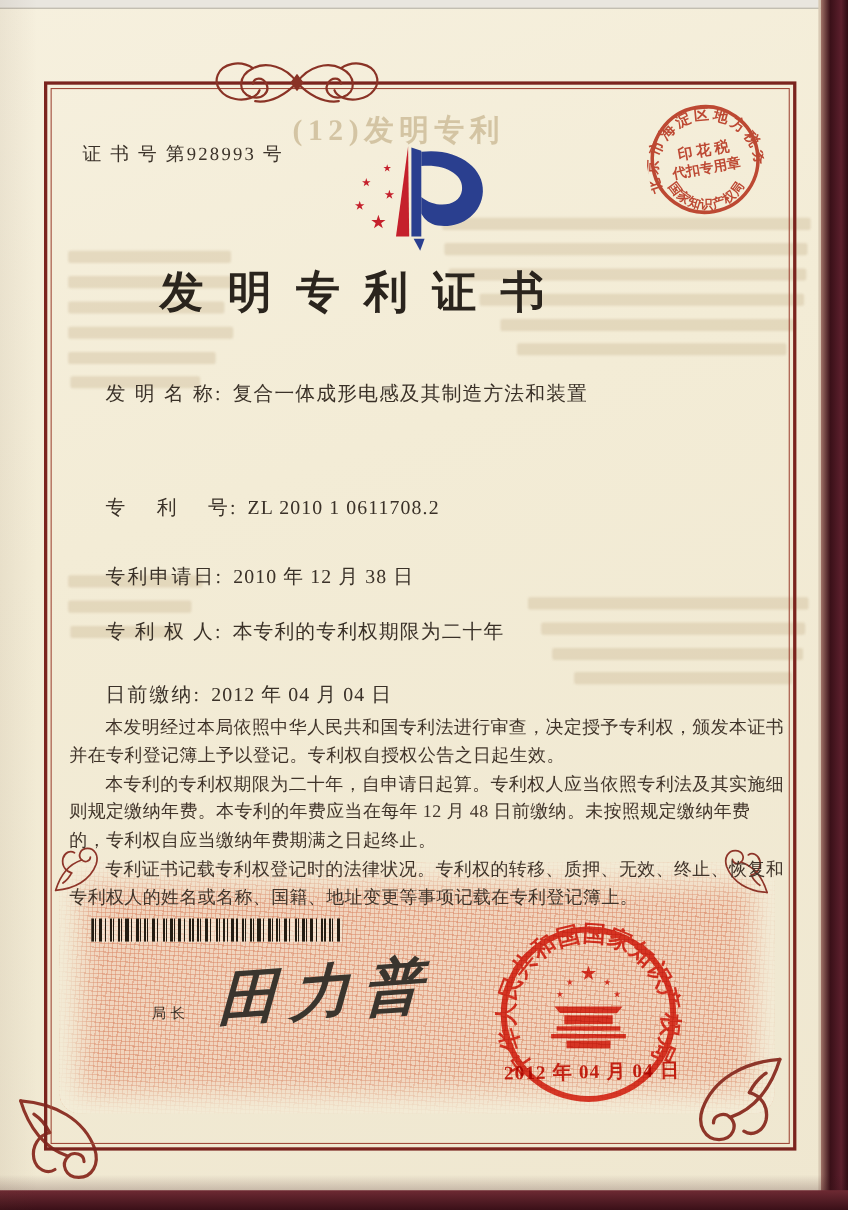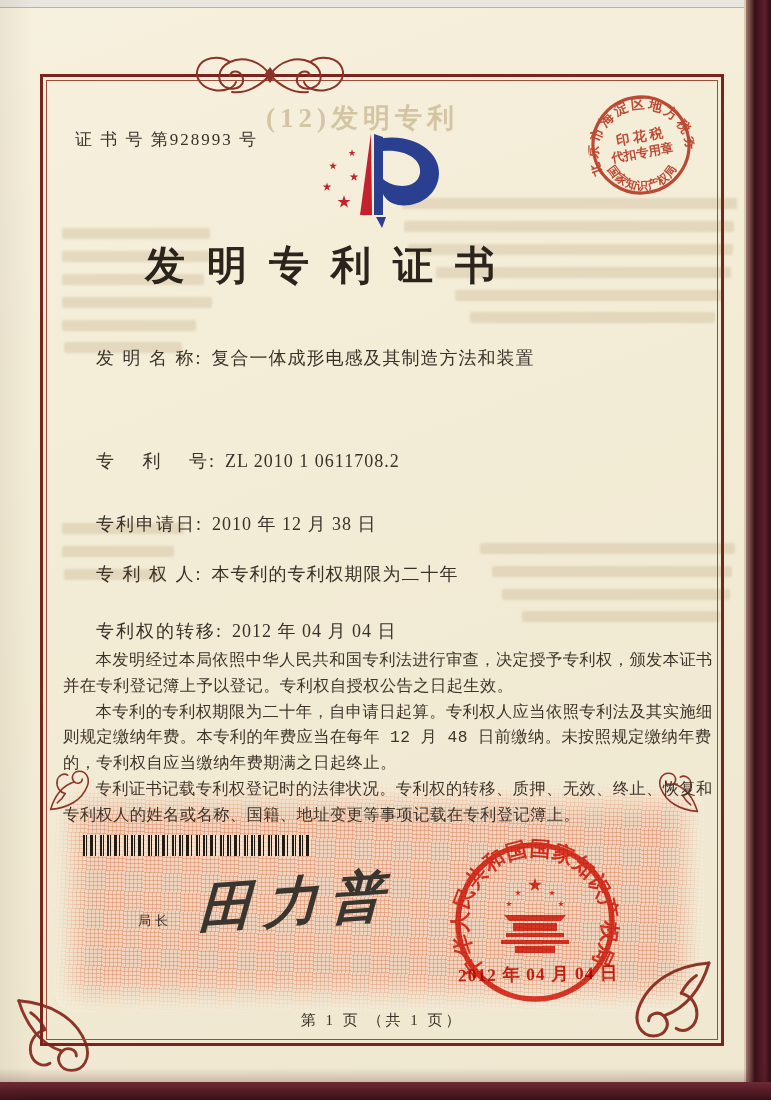--- a/index.html
+++ b/index.html
@@ -31,21 +31,21 @@
   .cert-no{position:absolute;left:75px;top:128px;font-size:17px;letter-spacing:2px;z-index:3;}
   .logo{position:absolute;left:318px;top:132px;width:135px;height:105px;z-index:3;}
   .title{position:absolute;left:40px;top:238px;width:560px;text-align:center;
     font-size:40px;font-weight:bold;letter-spacing:22px;text-indent:22px;color:#2a241d;z-index:3;}
   
   .frow{position:absolute;left:84px;font-size:18px;z-index:3;white-space:nowrap;}
   .flabel{letter-spacing:2px;margin-left:12px;}
   .fvalue{margin-left:9px;letter-spacing:1px;}
   
   .paras{position:absolute;left:63px;top:648px;width:652px;font-size:16.3px;
-    line-height:25.8px;letter-spacing:.4px;color:#40342a;z-index:3;font-family:Liberation Mono, monospace;}
+    line-height:25.8px;letter-spacing:.4px;color:#40342a;z-index:3;}
   .paras p{margin:0;text-indent:2em;}
   
   .guilloche{position:absolute;left:54px;top:784px;width:650px;height:228px;border-radius:18px;
     background-color:#f1d4bd;
     background-image:
       repeating-linear-gradient(93deg,rgba(217,132,98,.45) 0 1px,rgba(0,0,0,0) 1px 4px),
       repeating-linear-gradient(3deg,rgba(217,132,98,.5) 0 1px,rgba(0,0,0,0) 1px 4px);
     box-shadow:inset 0 0 26px 18px #f3edd8;z-index:1;}
   .flourish{position:absolute;z-index:2;color:#8e3529;}
   
@@ -194,21 +194,21 @@
   <div class="frow" style="top:449px">
     <span class="flabel">专　 利　 号:</span><span class="fvalue">ZL 2010 1 0611708.2</span>
   </div>
   <div class="frow" style="top:512px">
     <span class="flabel">专利申请日:</span><span class="fvalue">2010 年 12 月 38 日</span>
   </div>
   <div class="frow" style="top:562px">
     <span class="flabel">专 利 权 人:</span><span class="fvalue">本专利的专利权期限为二十年</span>
   </div>
   <div class="frow" style="top:619px">
-    <span class="flabel">专利权的转移:</span><span class="fvalue">2012 年 04 月 04 日</span>
+    <span class="flabel">日前缴纳:</span><span class="fvalue">2012 年 04 月 04 日</span>
   </div>
 
   <div class="paras">
     <p>本发明经过本局依照中华人民共和国专利法进行审查，决定授予专利权，颁发本证书并在专利登记簿上予以登记。专利权自授权公告之日起生效。</p>
     <p>本专利的专利权期限为二十年，自申请日起算。专利权人应当依照专利法及其实施细则规定缴纳年费。本专利的年费应当在每年 12 月 48 日前缴纳。未按照规定缴纳年费的，专利权自应当缴纳年费期满之日起终止。</p>
     <p>专利证书记载专利权登记时的法律状况。专利权的转移、质押、无效、终止、恢复和专利权人的姓名或名称、国籍、地址变更等事项记载在专利登记簿上。</p>
   </div>
 
   <div class="barcode">
       <div class="barcode-bars"></div>
@@ -233,15 +233,14 @@
       <use href="#star" x="22.5" y="-24.5" width="7" height="7"></use>
       <path d="M-31,-10 L31,-10 L26,-4 L-26,-4 Z"></path>
       <rect x="-22" y="-2" width="44" height="8"></rect>
       <rect x="-29" y="8" width="58" height="4"></rect>
       <rect x="-34" y="15" width="68" height="4"></rect>
       <rect x="-20" y="21" width="40" height="7"></rect>
     </g>
   </svg>
   <div class="seal-date">2012 年 04 月 04 日</div>
 
-  <div class="footer">第 1 页 （共 1 页）</div>
 
 </div>
 
 </body></html>

